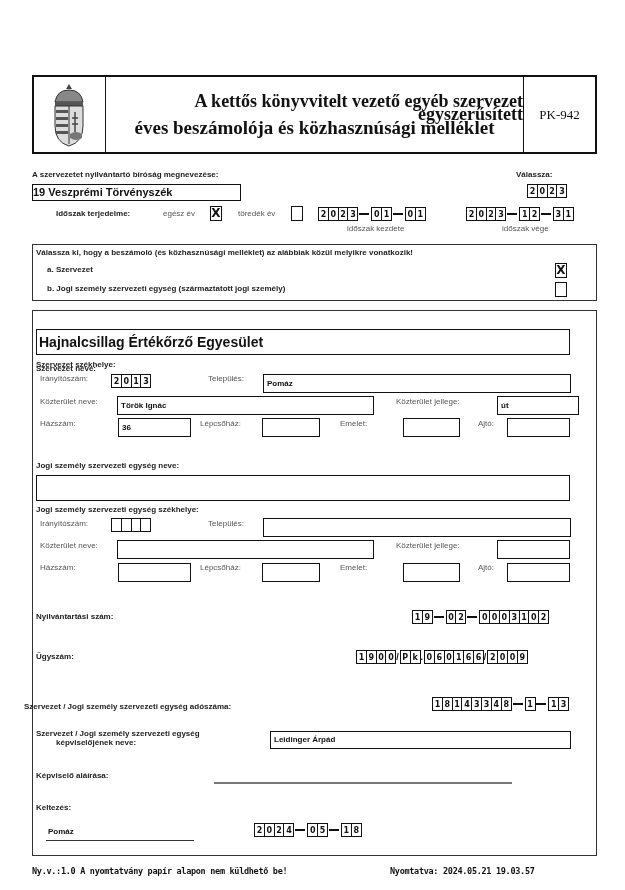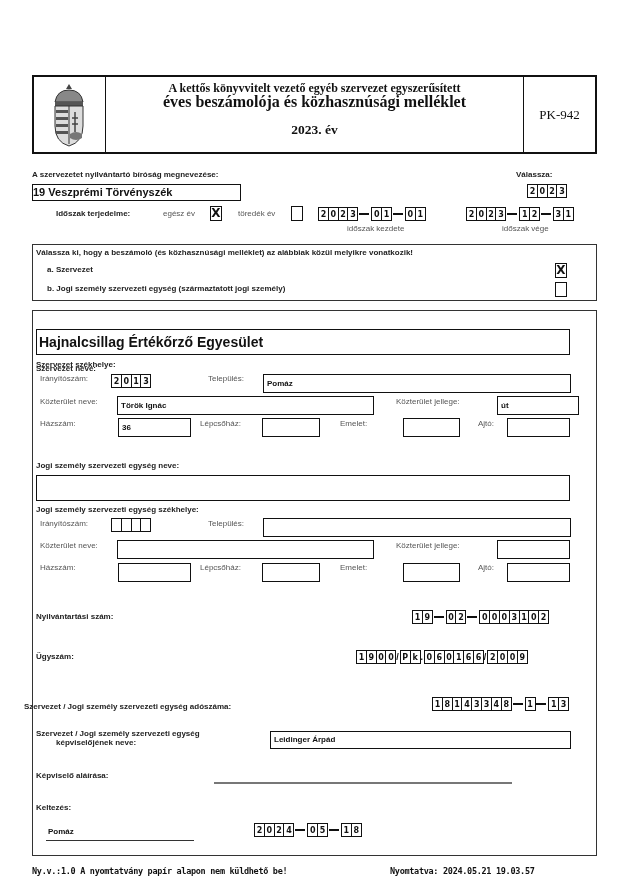--- a/index.html
+++ b/index.html
@@ -29,23 +29,22 @@
       <line x1="20" y1="24" x2="20" y2="62" stroke="#333" stroke-width="1"></line>
       <rect x="7" y="28" width="12" height="3" fill="#555"></rect>
       <rect x="7" y="35" width="12" height="3" fill="#555"></rect>
       <rect x="7" y="42" width="12" height="3" fill="#555"></rect>
       <rect x="7" y="49" width="12" height="3" fill="#555"></rect>
       <path d="M26 30 v20 M23 36 h6 M23 42 h6" stroke="#444" stroke-width="1.5"></path>
       <path d="M21 52 q6 -4 12 0 v4 q-6 4 -12 0z" fill="#777"></path>
     </svg>
   </div>
   <div class="abs" style="left:72px;top:0;width:418px;height:75px;border-right:1.5px solid #111;text-align:center;font-family:'Liberation Serif',serif;font-weight:bold;">
-    <div style="font-size:12px;margin-top:5px;line-height:13px;">A kettős könyvvitelt vezető egyéb szervezet egyszerűsített</div>
-    <div style="font-size:16px;line-height:13px;">éves beszámolója és közhasznúsági melléklet</div>
-    <div style="font-size:13.5px;margin-top:14px;">2023. év</div>
+    <div style="font-size:18px;margin-top:18px;line-height:13px;text-align:right;">A kettős könyvvitelt vezető egyéb szervezet egyszerűsített</div>
+    <div style="font-size:19px;line-height:13px;">éves beszámolója és közhasznúsági melléklet</div>
   </div>
   <div class="abs" style="left:490px;top:0;width:71px;height:75px;line-height:75px;text-align:center;font-family:'Liberation Serif',serif;font-size:13px;">PK-942</div>
 </div>
 
 <div class="lbl" style="left:32px;top:170px;">A szervezetet nyilvántartó bíróság megnevezése:</div>
 <div class="box" style="left:32px;top:184px;width:209px;height:17px;">
   <div style="font-size:11px;font-weight:bold;line-height:14px;padding-left:0;">19 Veszprémi Törvényszék</div>
 </div>
 
 <div class="lbl" style="left:516px;top:170px;">Válassza:</div>

